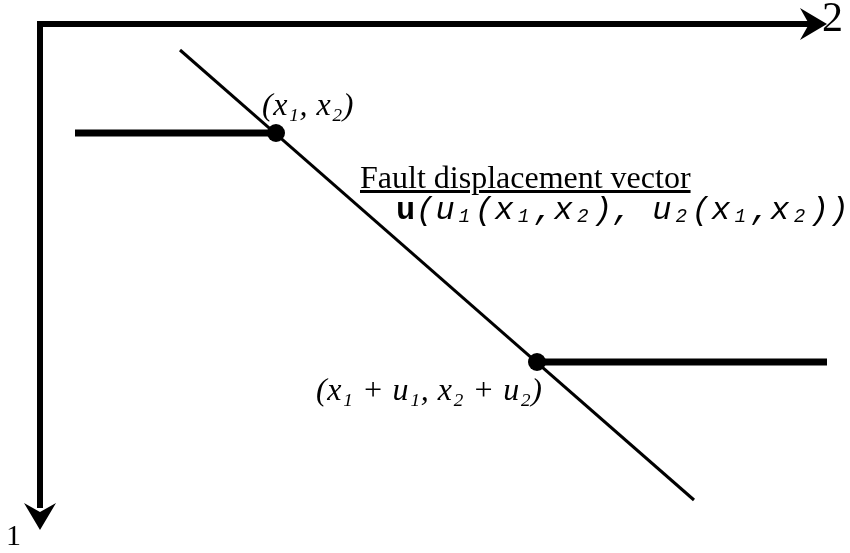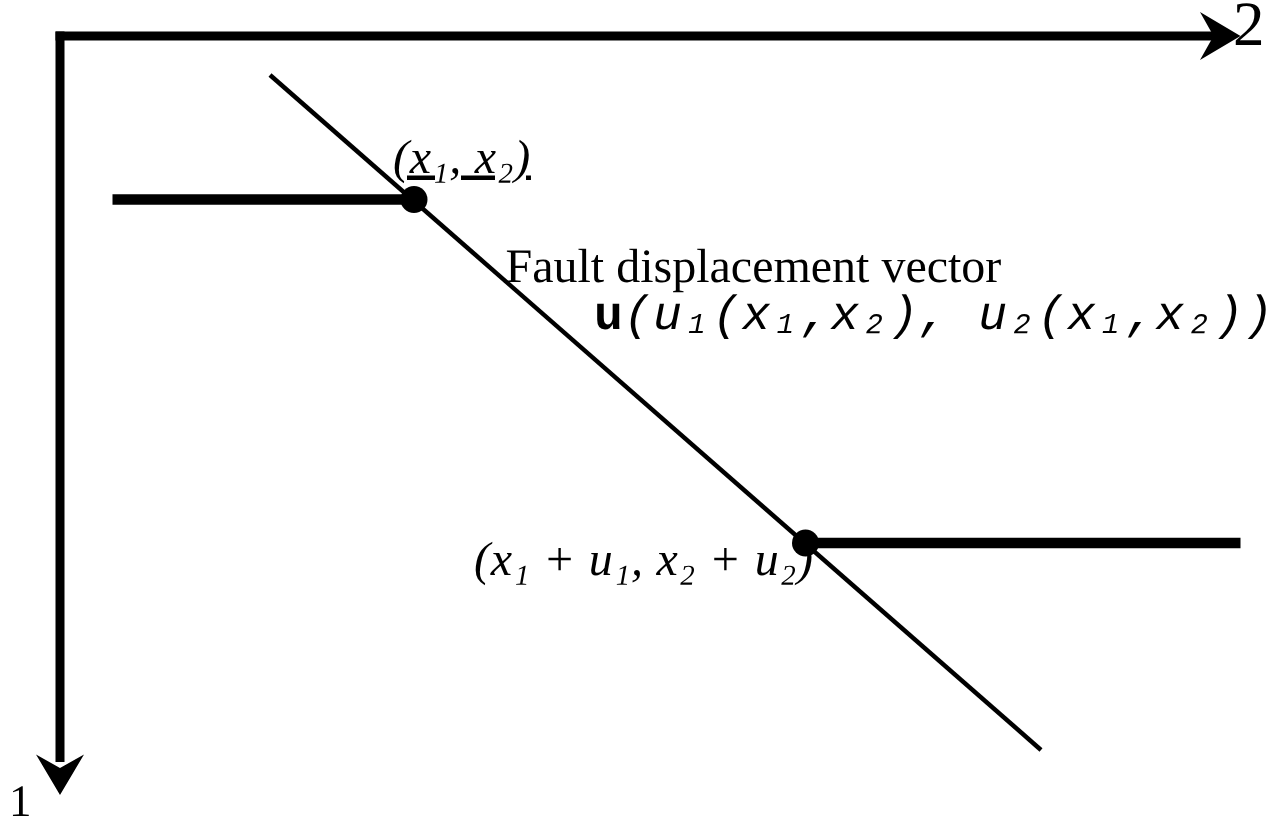--- a/index.html
+++ b/index.html
@@ -56,21 +56,21 @@
     <line x1="537" y1="362" x2="827" y2="362" stroke="#000000" stroke-width="7"></line>
 
     <circle cx="276" cy="133" r="9" fill="#000000"></circle>
     <circle cx="537" cy="362" r="9" fill="#000000"></circle>
   </svg>
 
   <div class="label axis-label-2" style="left: 822px; top: -4px;">2</div>
 
   <div class="label axis-label-1" style="left: 6px; top: 520px;">1</div>
 
-  <div class="label math" style="left: 262px; top: 88px; text-decoration: underline;">(x₁, x₂)</div>
+  <div class="label math" style="left: 262px; top: 88px;">(x₁, x₂)</div>
 
-  <div class="label caption" style="left: 337px; top: 161px;">Fault displacement vector</div>
+  <div class="label caption" style="left: 360px; top: 161px; text-decoration: underline;">Fault displacement vector</div>
 
   <div class="label math" style="left: 396px; top: 195px; font-family: Liberation Mono, monospace;"><span class="vec-sym">u</span><span>(u₁(x₁,x₂), u₂(x₁,x₂))</span></div>
 
-  <div class="label math" style="left: 316px; top: 356px;">(x₁ + u₁, x₂ + u₂)</div>
+  <div class="label math" style="left: 316px; top: 373px;">(x₁ + u₁, x₂ + u₂)</div>
 
 </div>
 
 </body></html>

